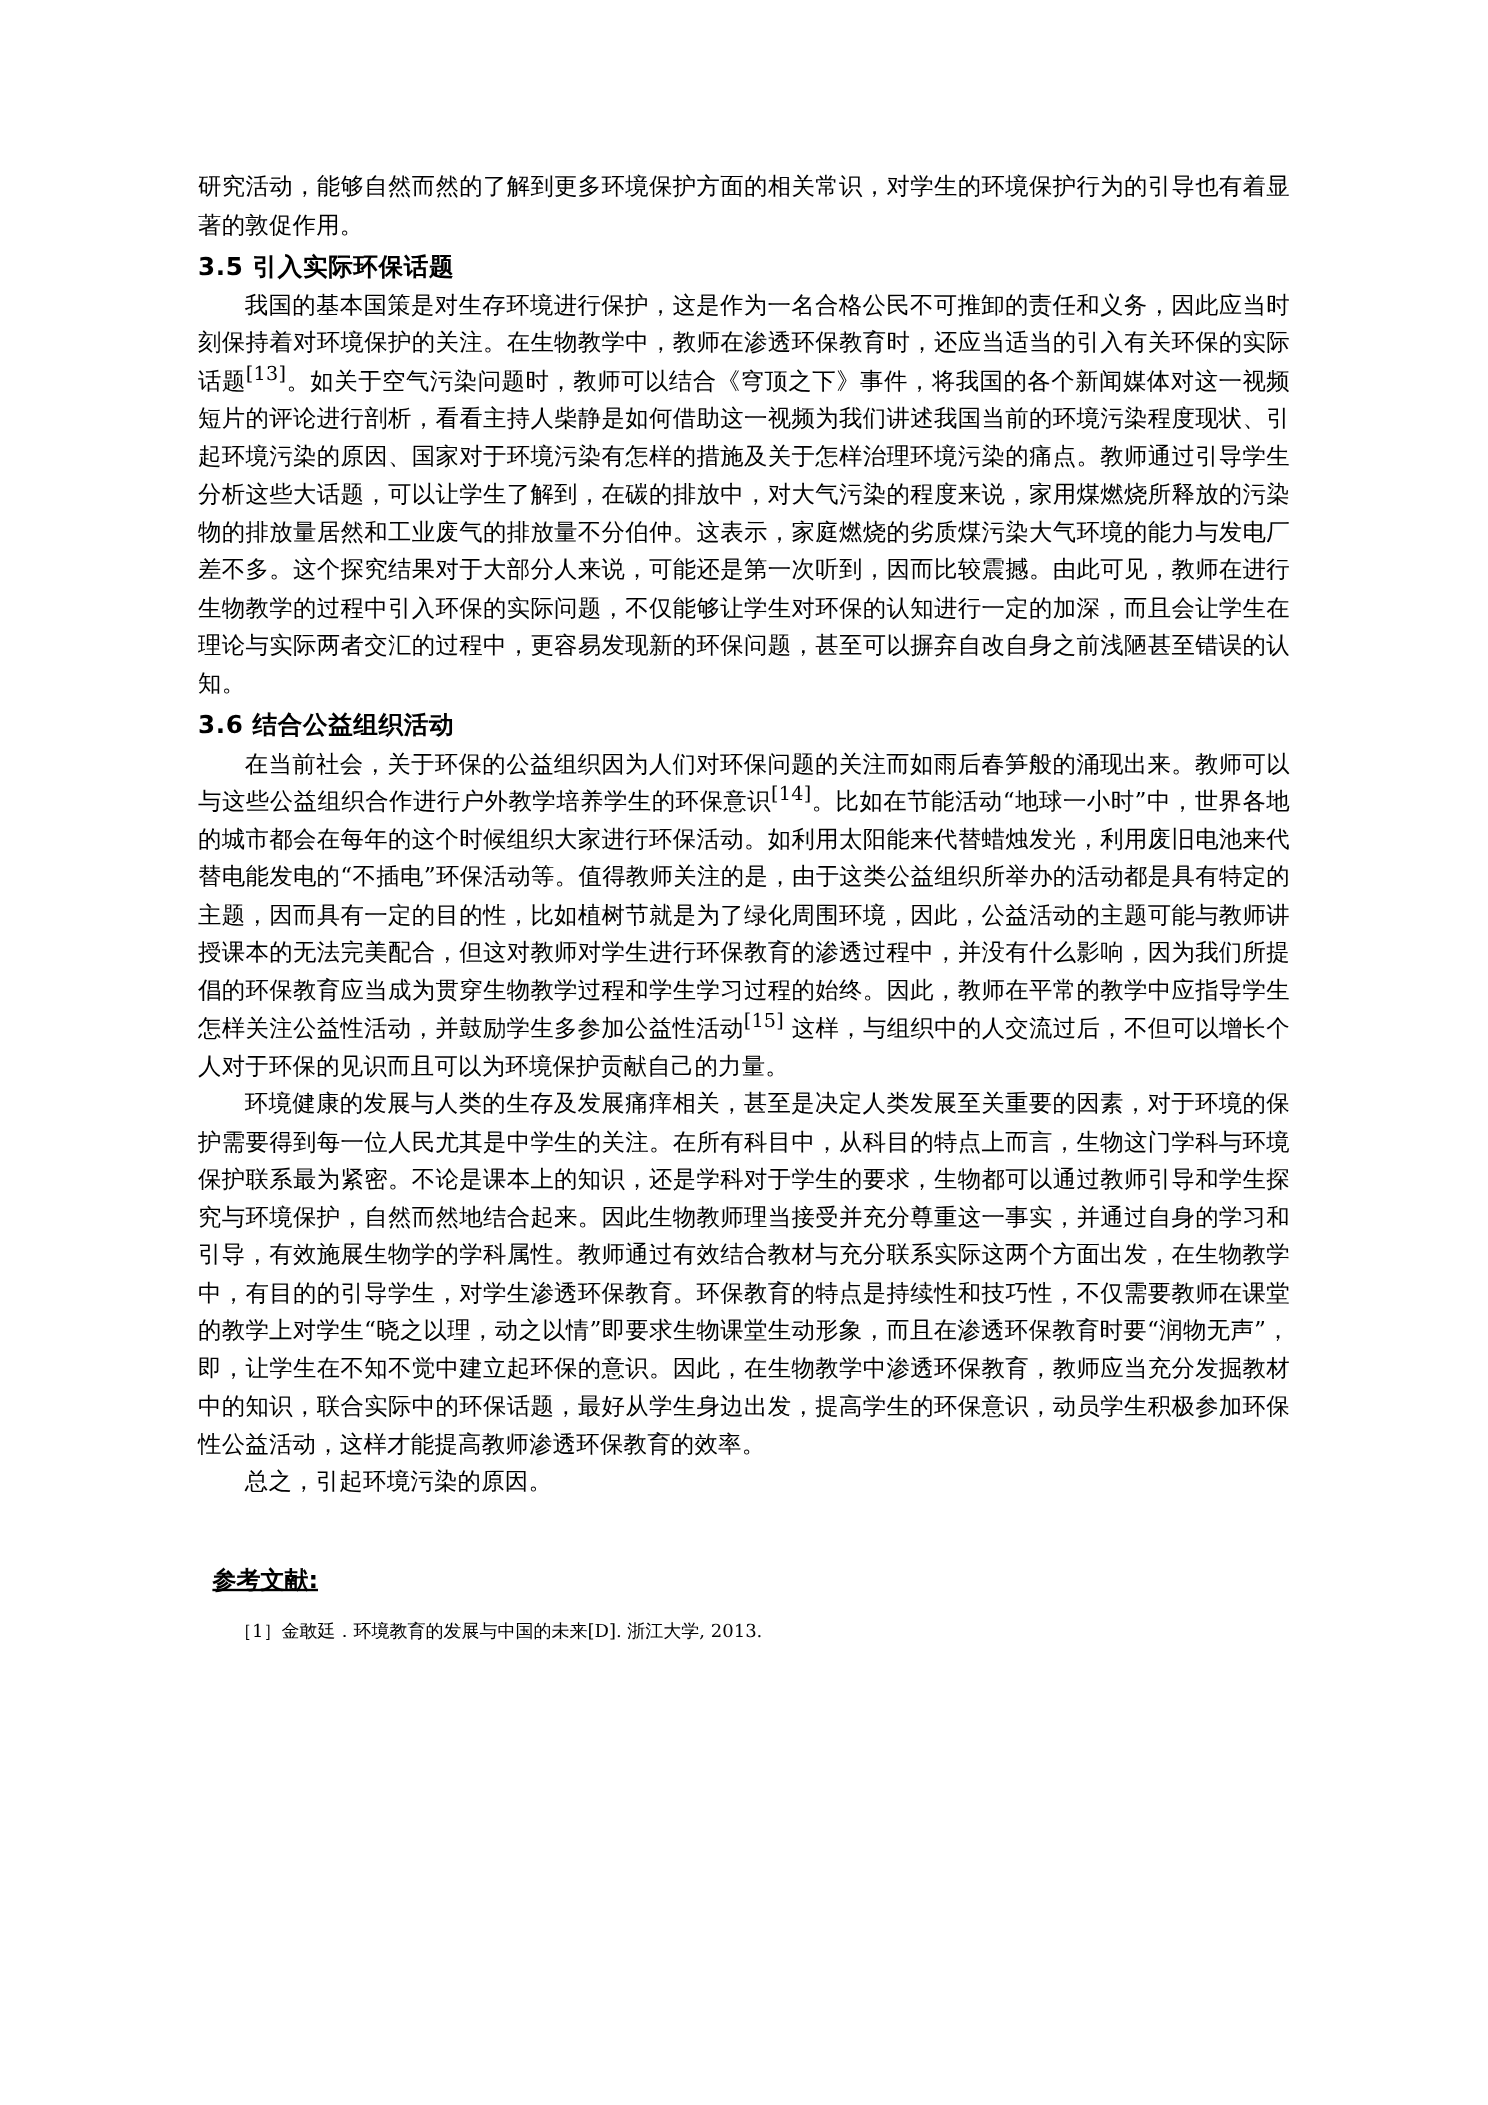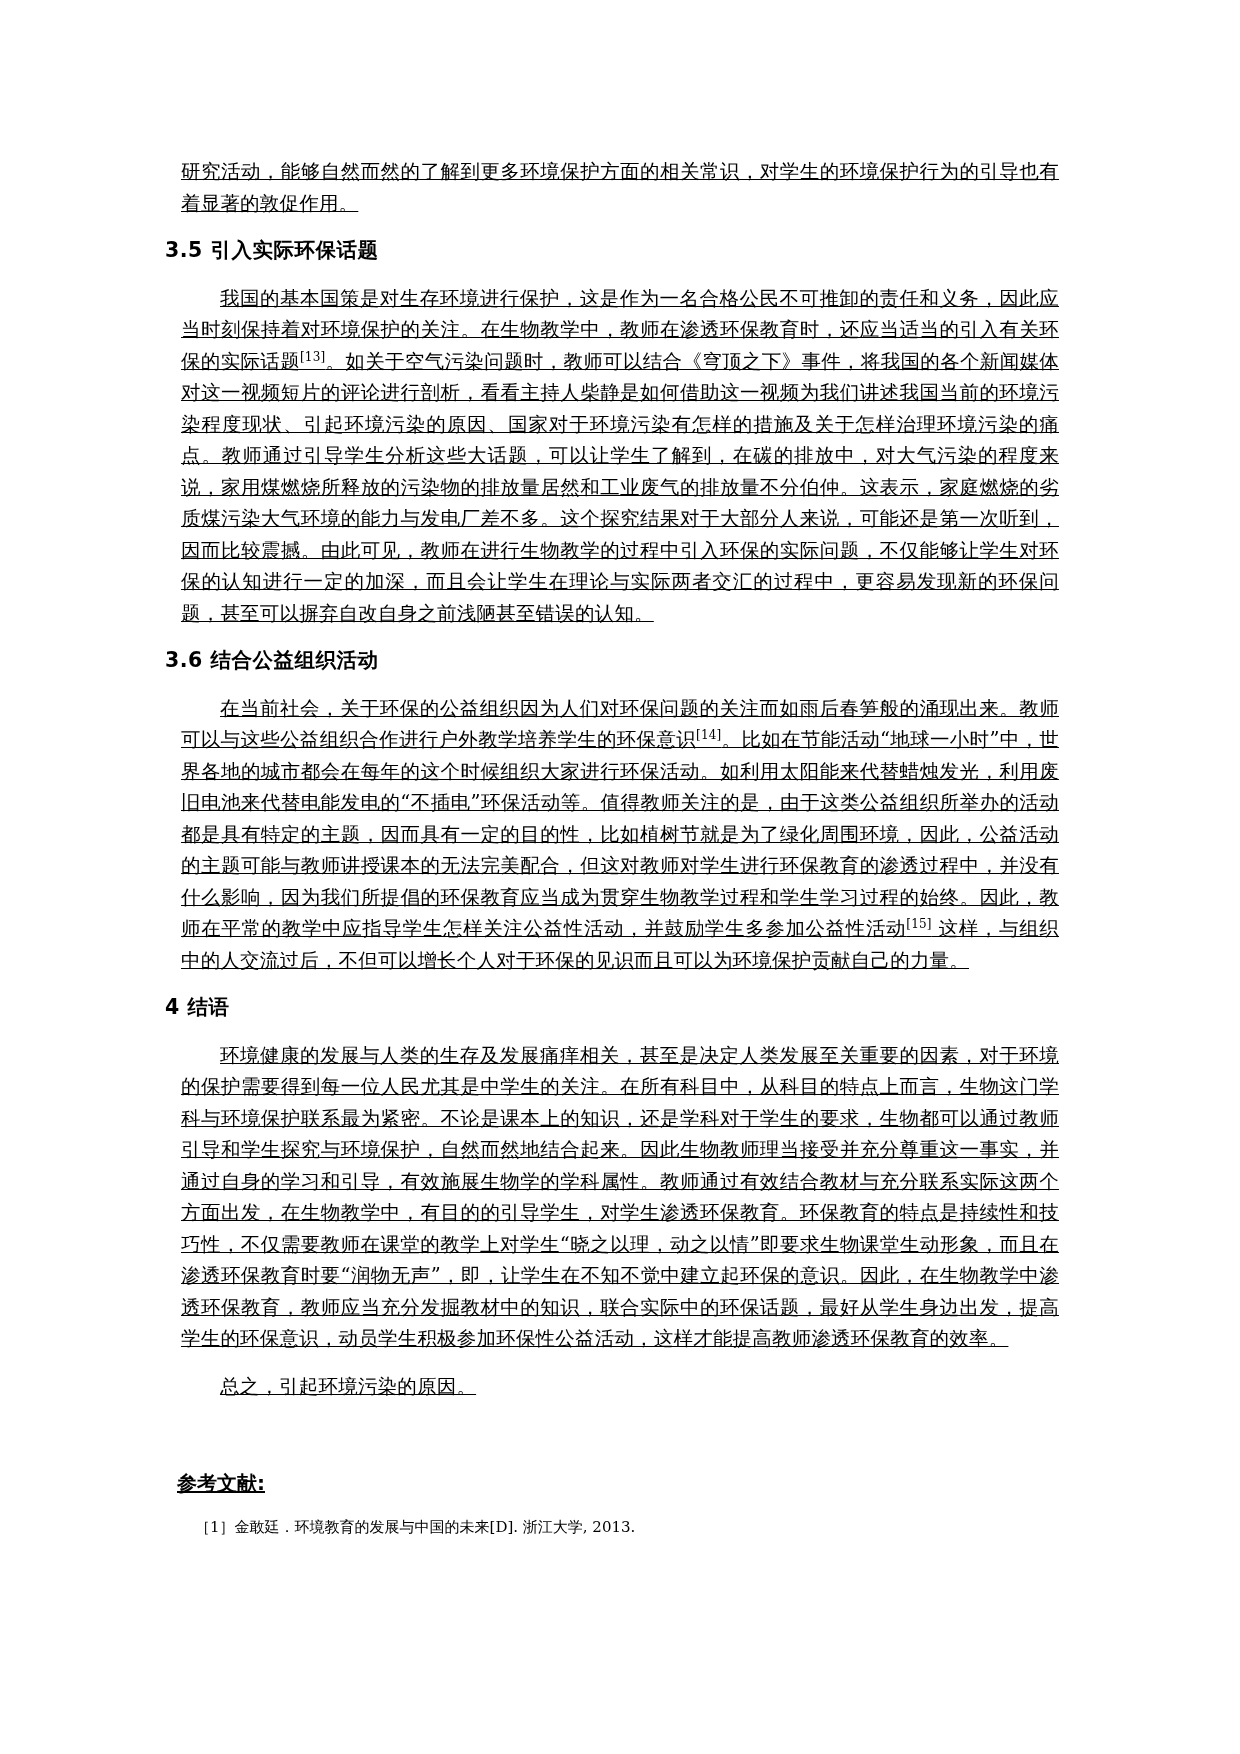--- a/index.html
+++ b/index.html
@@ -21,41 +21,40 @@
     top: 0;
     width: 1240px;
     height: 1754px;
     box-sizing: border-box;
     padding: 140px 165px 60px 165px;
   }
   .content {
     width: 910px;
   }
   p.body-text {
-    margin: 16px;
+    margin: 0;
     font-size: 19.5px;
     line-height: 31.5px;
     text-align: justify;
     text-justify: inter-ideograph;
     letter-spacing: 0.2px;
-    text-decoration: underline;
   }
   p.indent {
     text-indent: 2em;
   }
   h2.heading {
     margin: 4px 0 0 0;
     font-size: 20.5px;
     line-height: 31.5px;
     font-weight: bold;
     font-family: "DejaVu Sans", "Liberation Sans", sans-serif;
     letter-spacing: 0.5px;
   }
   sup.ref {
-    font-size: 12px;
+    font-size: 16px;
     vertical-align: super;
     line-height: 0;
   }
   .refs-title {
     margin: 12px;
     font-size: 20px;
     line-height: 31.5px;
     font-weight: bold;
     font-family: "DejaVu Sans", "Liberation Sans", sans-serif;
     text-decoration: underline;
@@ -79,21 +78,20 @@
     <p class="body-text">研究活动，能够自然而然的了解到更多环境保护方面的相关常识，对学生的环境保护行为的引导也有着显著的敦促作用。</p>
 
     <h2 class="heading">3.5 引入实际环保话题</h2>
 
     <p class="body-text indent"><span>我国的基本国策是对生存环境进行保护，这是作为一名合格公民不可推卸的责任和义务，因此应当时刻保持着对环境保护的关注。在生物教学中，教师在渗透环保教育时，还应当适当的引入有关环保的实际话题</span><sup class="ref">[13]</sup><span>。如关于空气污染问题时，教师可以结合《穹顶之下》事件，将我国的各个新闻媒体对这一视频短片的评论进行剖析，看看主持人柴静是如何借助这一视频为我们讲述我国当前的环境污染程度现状、引起环境污染的原因、国家对于环境污染有怎样的措施及关于怎样治理环境污染的痛点。教师通过引导学生分析这些大话题，可以让学生了解到，在碳的排放中，对大气污染的程度来说，家用煤燃烧所释放的污染物的排放量居然和工业废气的排放量不分伯仲。这表示，家庭燃烧的劣质煤污染大气环境的能力与发电厂差不多。这个探究结果对于大部分人来说，可能还是第一次听到，因而比较震撼。由此可见，教师在进行生物教学的过程中引入环保的实际问题，不仅能够让学生对环保的认知进行一定的加深，而且会让学生在理论与实际两者交汇的过程中，更容易发现新的环保问题，甚至可以摒弃自改自身之前浅陋甚至错误的认知。</span></p>
 
     <h2 class="heading">3.6 结合公益组织活动</h2>
 
     <p class="body-text indent"><span>在当前社会，关于环保的公益组织因为人们对环保问题的关注而如雨后春笋般的涌现出来。教师可以与这些公益组织合作进行户外教学培养学生的环保意识</span><sup class="ref">[14]</sup><span>。比如在节能活动“地球一小时”中，世界各地的城市都会在每年的这个时候组织大家进行环保活动。如利用太阳能来代替蜡烛发光，利用废旧电池来代替电能发电的“不插电”环保活动等。值得教师关注的是，由于这类公益组织所举办的活动都是具有特定的主题，因而具有一定的目的性，比如植树节就是为了绿化周围环境，因此，公益活动的主题可能与教师讲授课本的无法完美配合，但这对教师对学生进行环保教育的渗透过程中，并没有什么影响，因为我们所提倡的环保教育应当成为贯穿生物教学过程和学生学习过程的始终。因此，教师在平常的教学中应指导学生怎样关注公益性活动，并鼓励学生多参加公益性活动</span><sup class="ref">[15]</sup><span> 这样，与组织中的人交流过后，不但可以增长个人对于环保的见识而且可以为环境保护贡献自己的力量。</span></p>
 
-    <h2 class="heading">4 结语</h2>
 
     <p class="body-text indent">环境健康的发展与人类的生存及发展痛痒相关，甚至是决定人类发展至关重要的因素，对于环境的保护需要得到每一位人民尤其是中学生的关注。在所有科目中，从科目的特点上而言，生物这门学科与环境保护联系最为紧密。不论是课本上的知识，还是学科对于学生的要求，生物都可以通过教师引导和学生探究与环境保护，自然而然地结合起来。因此生物教师理当接受并充分尊重这一事实，并通过自身的学习和引导，有效施展生物学的学科属性。教师通过有效结合教材与充分联系实际这两个方面出发，在生物教学中，有目的的引导学生，对学生渗透环保教育。环保教育的特点是持续性和技巧性，不仅需要教师在课堂的教学上对学生“晓之以理，动之以情”即要求生物课堂生动形象，而且在渗透环保教育时要“润物无声”，即，让学生在不知不觉中建立起环保的意识。因此，在生物教学中渗透环保教育，教师应当充分发掘教材中的知识，联合实际中的环保话题，最好从学生身边出发，提高学生的环保意识，动员学生积极参加环保性公益活动，这样才能提高教师渗透环保教育的效率。</p>
 
     <p class="body-text indent">总之，引起环境污染的原因。</p>
 
     <div class="refs-gap"></div>
 
     <p class="refs-title">参考文献:</p>
 
     <p class="ref-item">［1］金敢廷．环境教育的发展与中国的未来[D]. 浙江大学, 2013.</p>

